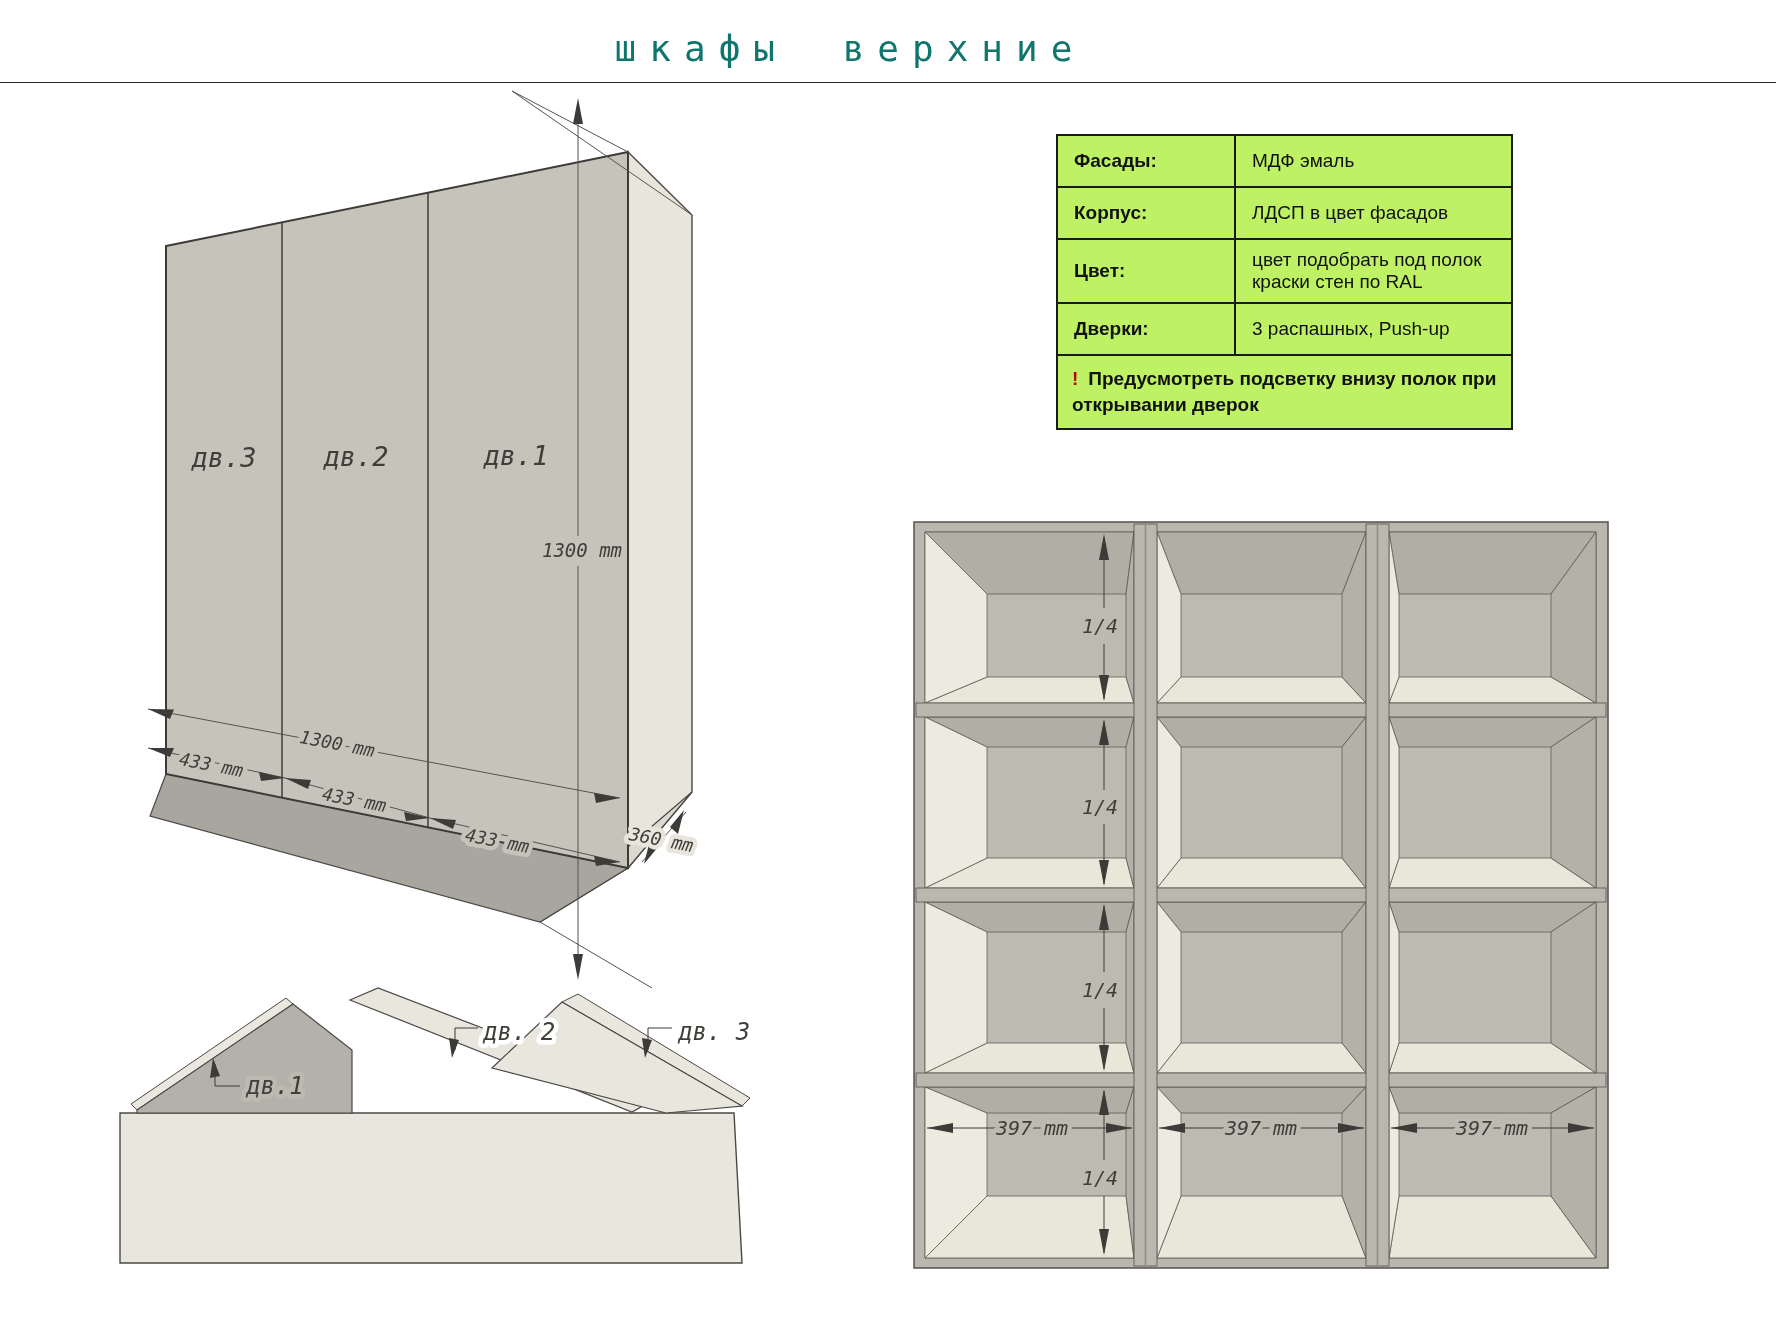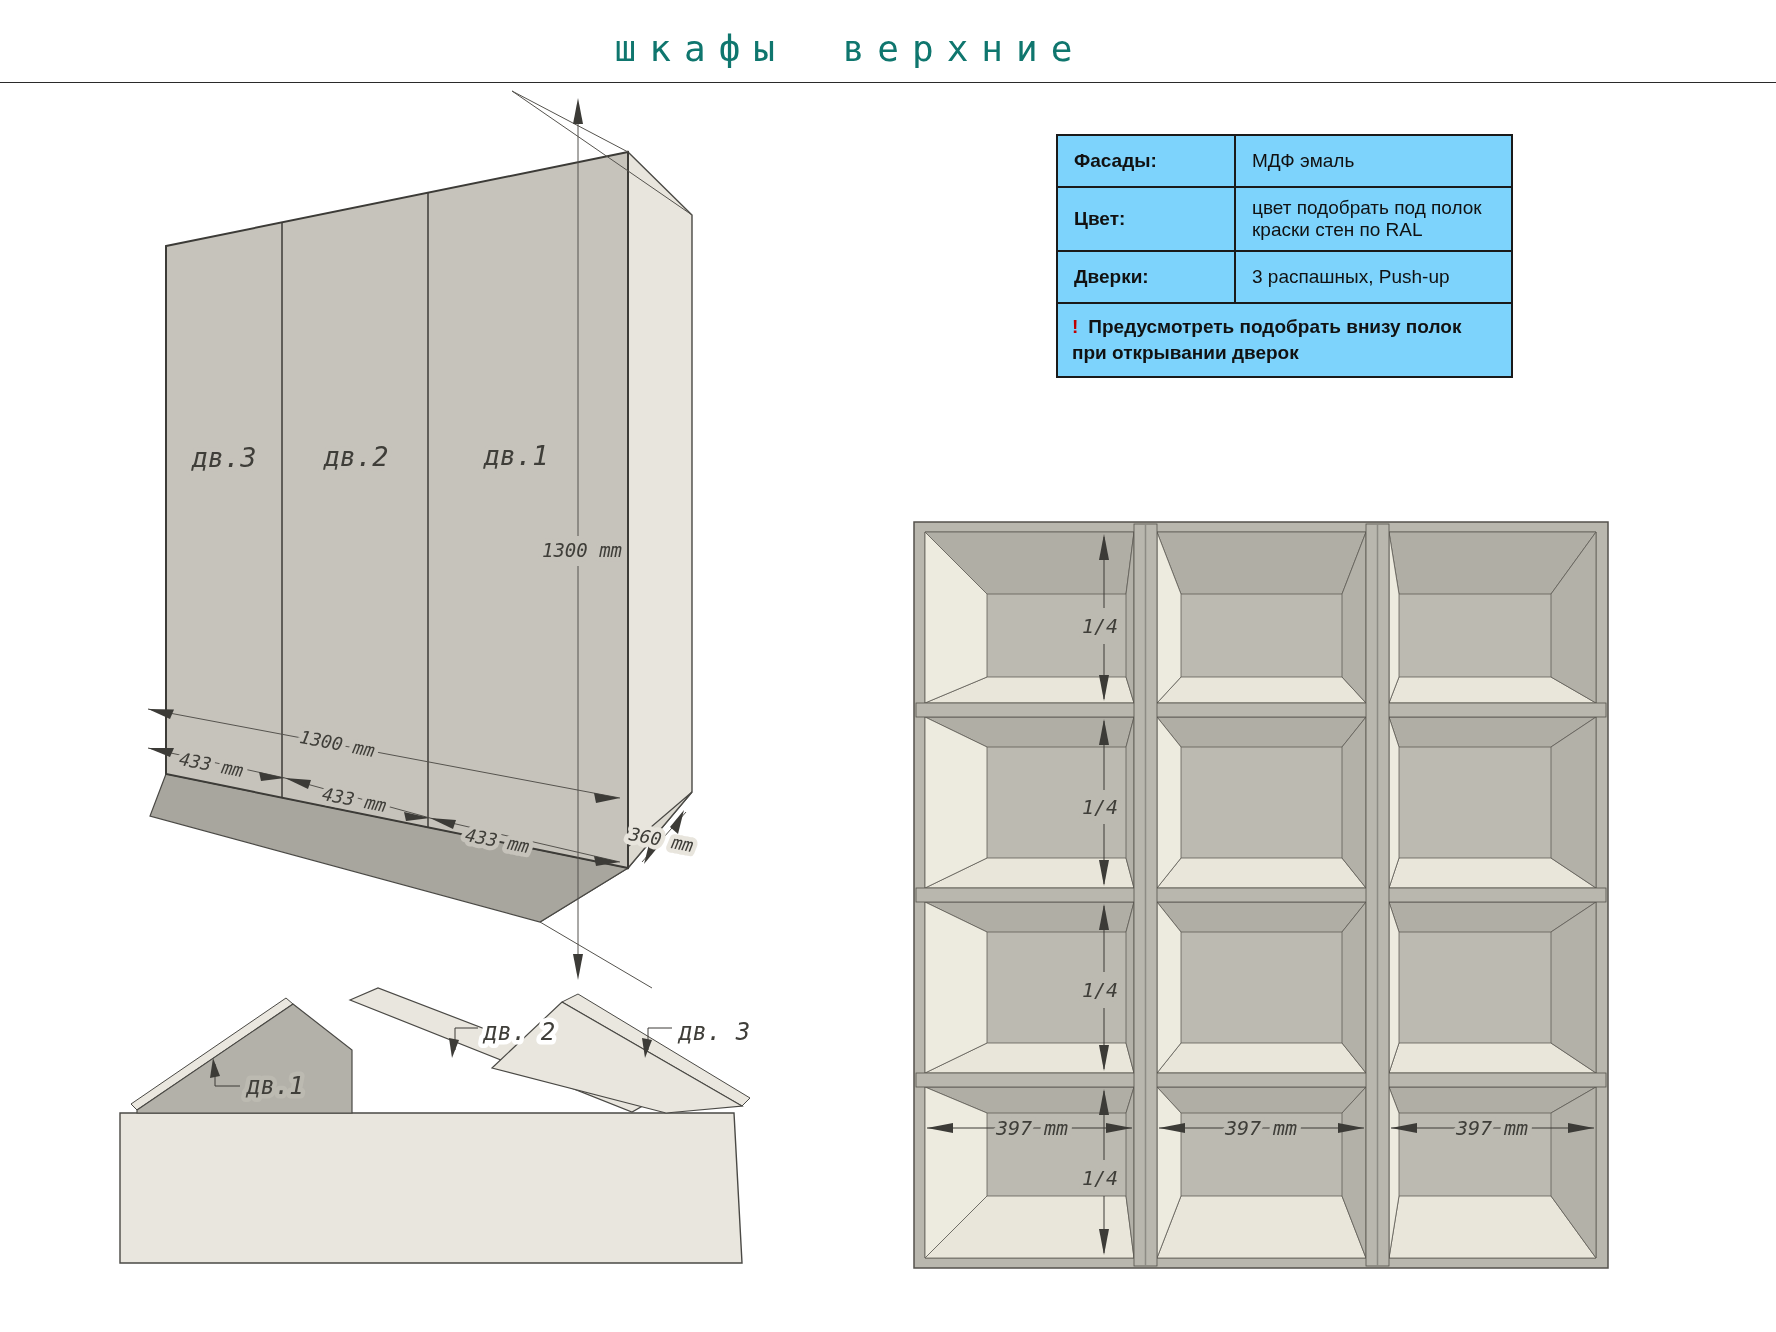--- a/index.html
+++ b/index.html
@@ -8,21 +8,21 @@
 
   
   .title{position:absolute;top:28px;left:0;width:1700px;text-align:center;
          font-family:"DejaVu Sans Mono",monospace;font-size:36px;font-weight:400;
          letter-spacing:13px;word-spacing:20px;color:#0f766e;}
   .rule{position:absolute;top:82px;left:0;width:1776px;height:0;
         border-top:1.6px solid #2a2a2a;}
 
   
   .spec{position:absolute;left:1056px;top:134px;width:457px;
-        border-collapse:collapse;background:#7dd3fc;}
+        border-collapse:collapse;background:#bef264;}
   .spec td{border:2px solid #1a1a1a;font-size:19px;color:#111;
            vertical-align:middle;padding:6px 10px 6px 16px;}
   .spec td.lbl{width:150px;font-weight:bold;}
   .spec tr.r1 td{height:38px}
   .spec tr.r2 td{height:38px}
   .spec tr.r3 td{height:50px}
   .spec tr.r4 td{height:38px}
   .spec td.warn{font-weight:bold;line-height:1.38;padding:10px 14px;}
   .spec .bang{color:#c00000;font-weight:bold;margin-right:10px;}
 
@@ -250,25 +250,29 @@
 
 <div class="title">шкафы верхние</div>
 <div class="rule"></div>
 
 <table class="spec">
   <tbody>
       <tr class="r1">
     <td class="lbl">Фасады:</td>
     <td>МДФ эмаль</td>
   </tr>
+  <tr class="r2">
+    <td class="lbl">Корпус:</td>
+    <td>ЛДСП в цвет фасадов</td>
+  </tr>
   <tr class="r3">
     <td class="lbl">Цвет:</td>
     <td>цвет подобрать под полок краски стен по RAL</td>
   </tr>
   <tr class="r4">
     <td class="lbl">Дверки:</td>
     <td>3 распашных, Push-up</td>
   </tr>
   <tr>
-    <td colspan="2" class="warn"><span class="bang">!</span><span>Предусмотреть подобрать внизу полок при открывании дверок</span></td>
+    <td colspan="2" class="warn"><span class="bang">!</span><span>Предусмотреть подсветку внизу полок при открывании дверок</span></td>
   </tr>
 </tbody>
   </table>
 
 </body></html>

